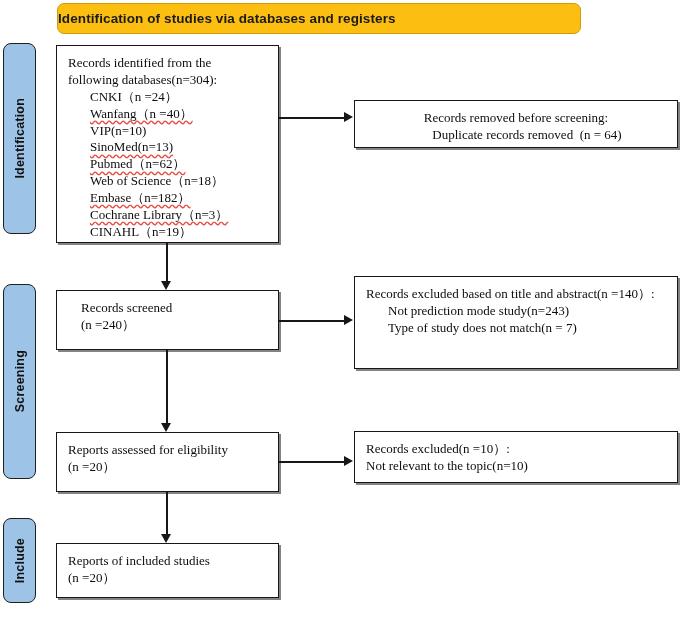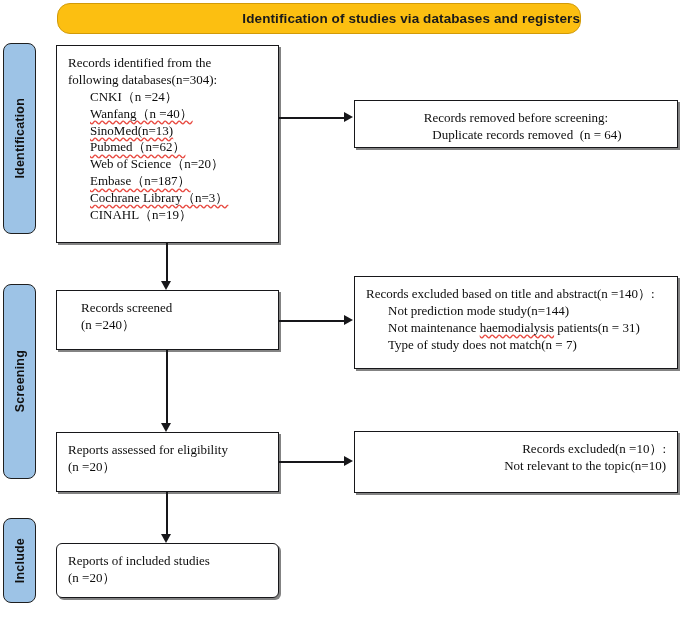--- a/index.html
+++ b/index.html
@@ -20,24 +20,24 @@
 
   
   .banner {
     position: absolute;
     left: 57px;
     top: 3px;
     width: 524px;
     height: 31px;
     background: #fcbf11;
     border: 1px solid #d19a08;
-    border-radius: 13px;
+    border-radius: 7px;
     display: flex;
     align-items: center;
-    justify-content: flex-end;
+    justify-content: flex-start;
     box-sizing: border-box;
   }
   .banner-text {
     font-family: "Liberation Sans", sans-serif;
     font-weight: bold;
     font-size: 13.5px;
     color: #1a1a1a;
     letter-spacing: 0.1px;
     white-space: nowrap;
   }
@@ -89,26 +89,26 @@
   .sq {
     text-decoration: underline wavy #e8483f;
     text-decoration-skip-ink: none;
     text-underline-offset: 2px;
   }
 
   
   #box-identified { left: 56px;  top: 45px;  width: 223px; height: 198px; }
   #box-screened   { left: 56px;  top: 290px; width: 223px; height: 60px; padding-left: 24px;  }
   #box-eligible   { left: 56px;  top: 432px; width: 223px; height: 60px;  }
-  #box-included   { left: 56px;  top: 543px; width: 223px; height: 55px; border-radius: 6px;  }
+  #box-included   { left: 56px;  top: 543px; width: 223px; height: 55px;  }
 
   
   #box-removed    { left: 354px; top: 100px; width: 324px; height: 48px; text-align: center;  }
   #box-excl-title { left: 354px; top: 276px; width: 324px; height: 93px;  }
-  #box-excl-topic { left: 354px; top: 431px; width: 324px; height: 62px; text-align: right;  }
+  #box-excl-topic { left: 354px; top: 431px; width: 324px; height: 52px;  }
 
   
   .vline {
     position: absolute;
     width: 1.7px;
     background: #17171a;
   }
   .hline {
     position: absolute;
     height: 1.7px;
@@ -164,42 +164,42 @@
   </div>
   <div class="stage-tab" id="tab-include">
     <span class="stage-label">Include</span>
   </div>
 
   <div class="pbox" id="box-identified">
     <div class="line">Records identified from the</div>
     <div class="line">following databases(n=304):</div>
     <div class="line indent">CNKI（n =24）</div>
     <div class="line indent"><span class="sq">Wanfang（n =40）</span></div>
+    <div class="line indent">VIP(n=10)</div>
     <div class="line indent"><span class="sq">SinoMed(n=13)</span></div>
     <div class="line indent"><span class="sq">Pubmed（n=62）</span></div>
-    <div class="line indent">Web of Science（n=20）</div>
-    <div class="line indent"><span class="sq">Embase（n=187）</span></div>
+    <div class="line indent">Web of Science（n=18）</div>
+    <div class="line indent"><span class="sq">Embase（n=182）</span></div>
     <div class="line indent"><span class="sq">Cochrane Library（n=3）</span></div>
     <div class="line indent">CINAHL（n=19）</div>
   </div>
 
   <div class="pbox" id="box-removed">
     <div class="line">Records removed before screening:</div>
     <div class="line indent">Duplicate records removed  (n = 64)</div>
   </div>
 
   <div class="pbox" id="box-screened">
     <div class="line">Records screened</div>
     <div class="line">(n =240）</div>
   </div>
 
   <div class="pbox" id="box-excl-title">
     <div class="line">Records excluded based on title and abstract(n =140）:</div>
-    <div class="line indent">Not prediction mode study(n=144)</div>
-    <div class="line indent"><span>Not maintenance </span><span class="sq">haemodialysis</span><span> patients(n = 31)</span></div>
+    <div class="line indent">Not prediction mode study(n=243)</div>
     <div class="line indent">Type of study does not match(n = 7)</div>
   </div>
 
   <div class="pbox" id="box-eligible">
     <div class="line">Reports assessed for eligibility</div>
     <div class="line">(n =20）</div>
   </div>
 
   <div class="pbox" id="box-excl-topic">
     <div class="line">Records excluded(n =10）:</div>

